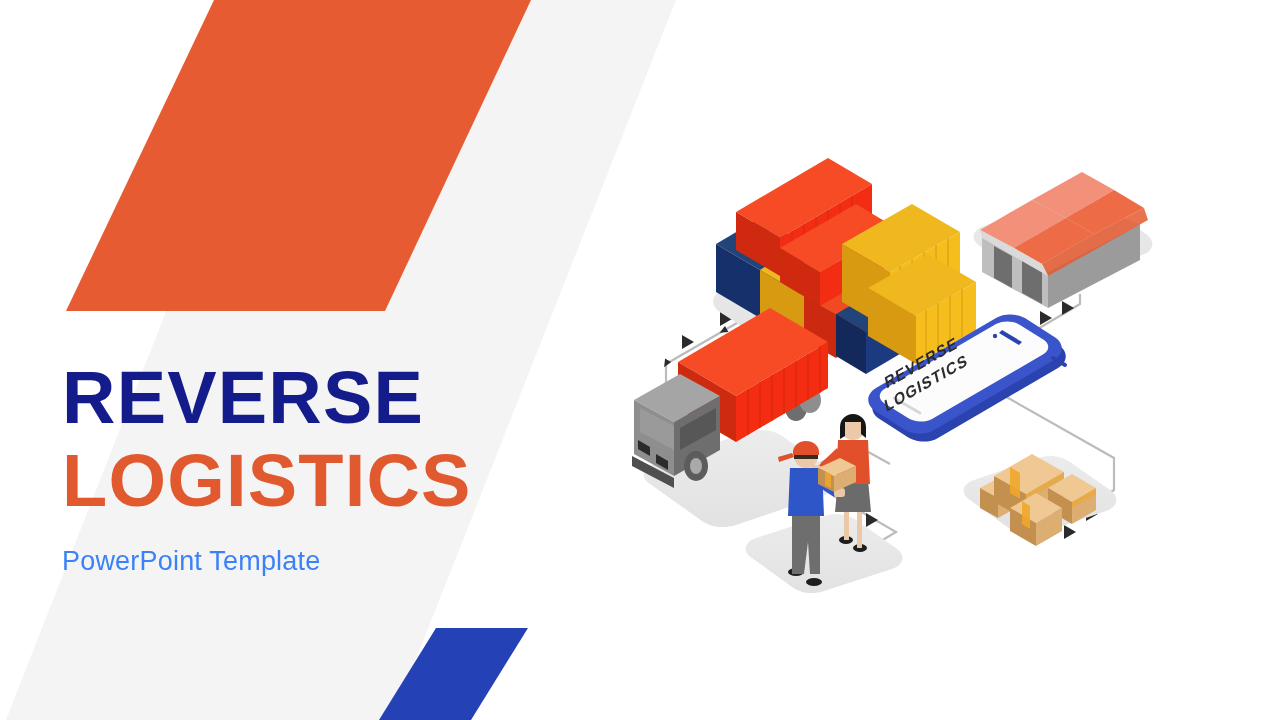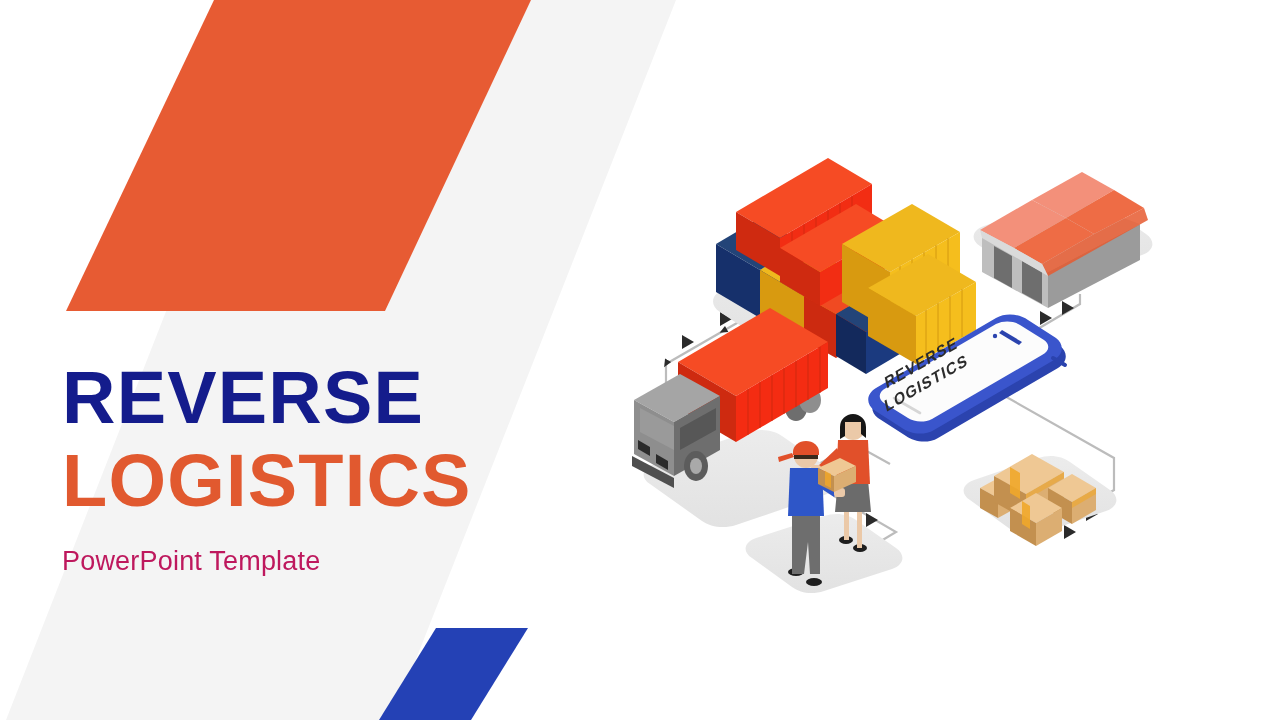--- a/index.html
+++ b/index.html
@@ -38,21 +38,21 @@
     font-size: 74px;
     line-height: 1.04;
     letter-spacing: 1.2px;
     white-space: nowrap;
   }
   #title-line-1 { color: #141C8C; }
   #title-line-2 { color: #E1592F; margin-top: 6px; }
   #subtitle {
     margin-top: 26px;
     font-size: 27px;
-    color: #be185d;
+    color: #3b82f6;
     letter-spacing: 0.2px;
     white-space: nowrap;
   }
 
   
   #illustration {
     position: absolute;
     left: 628px;
     top: 96px;
     width: 600px;

